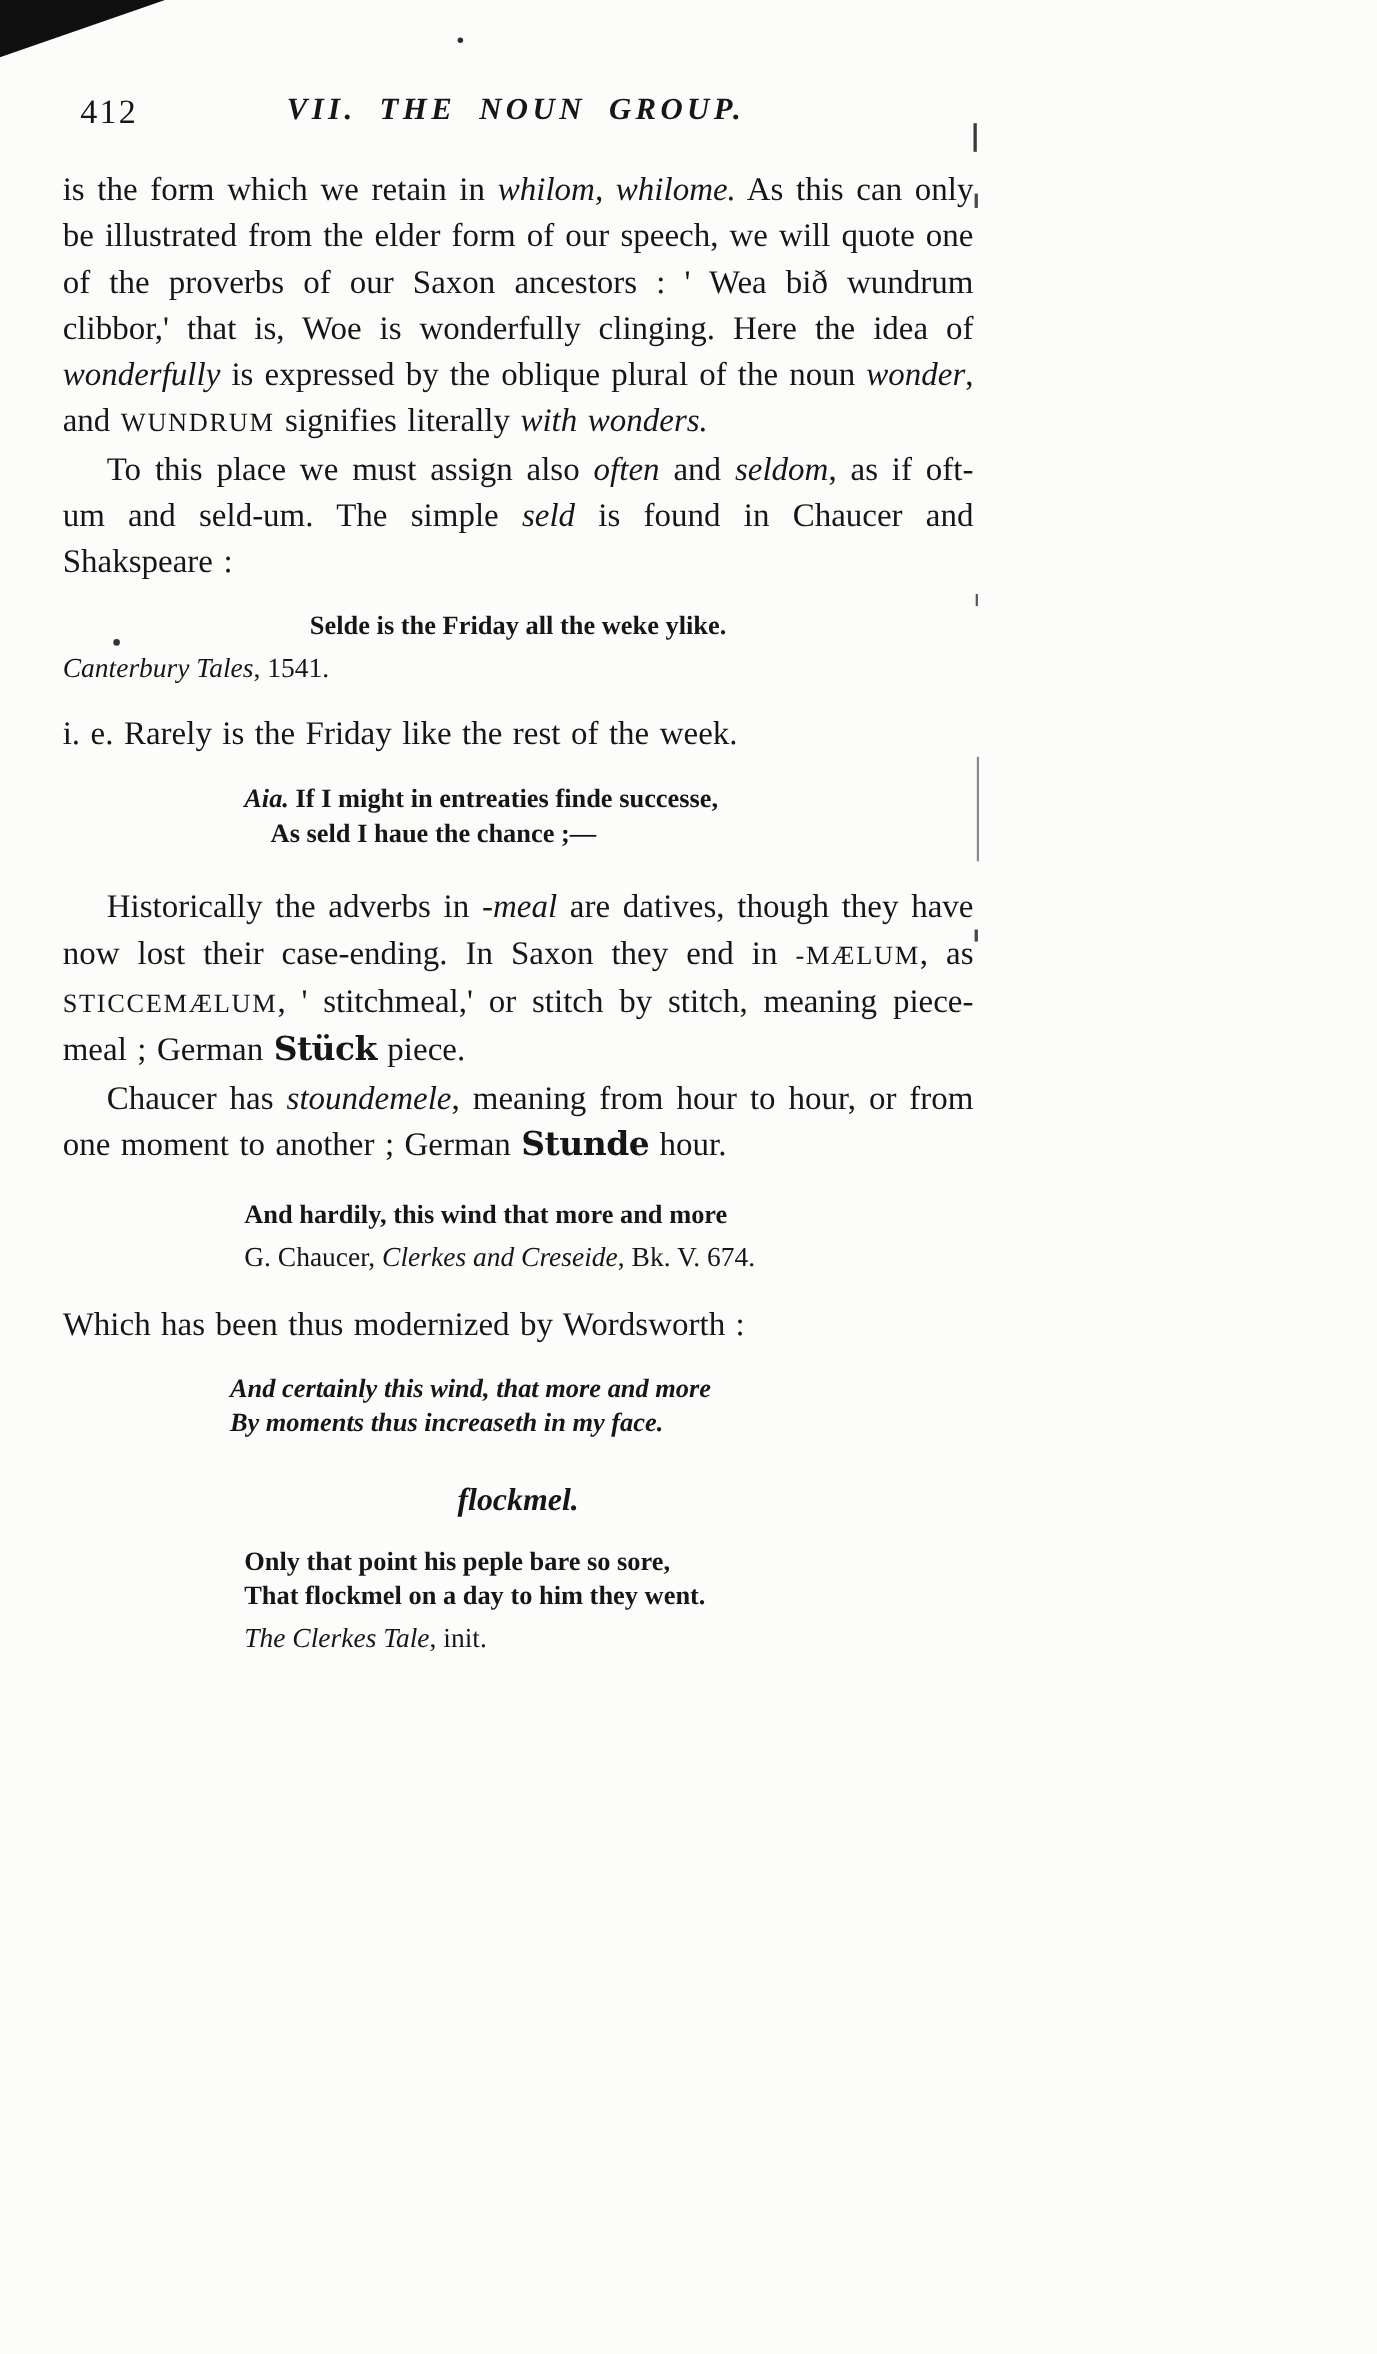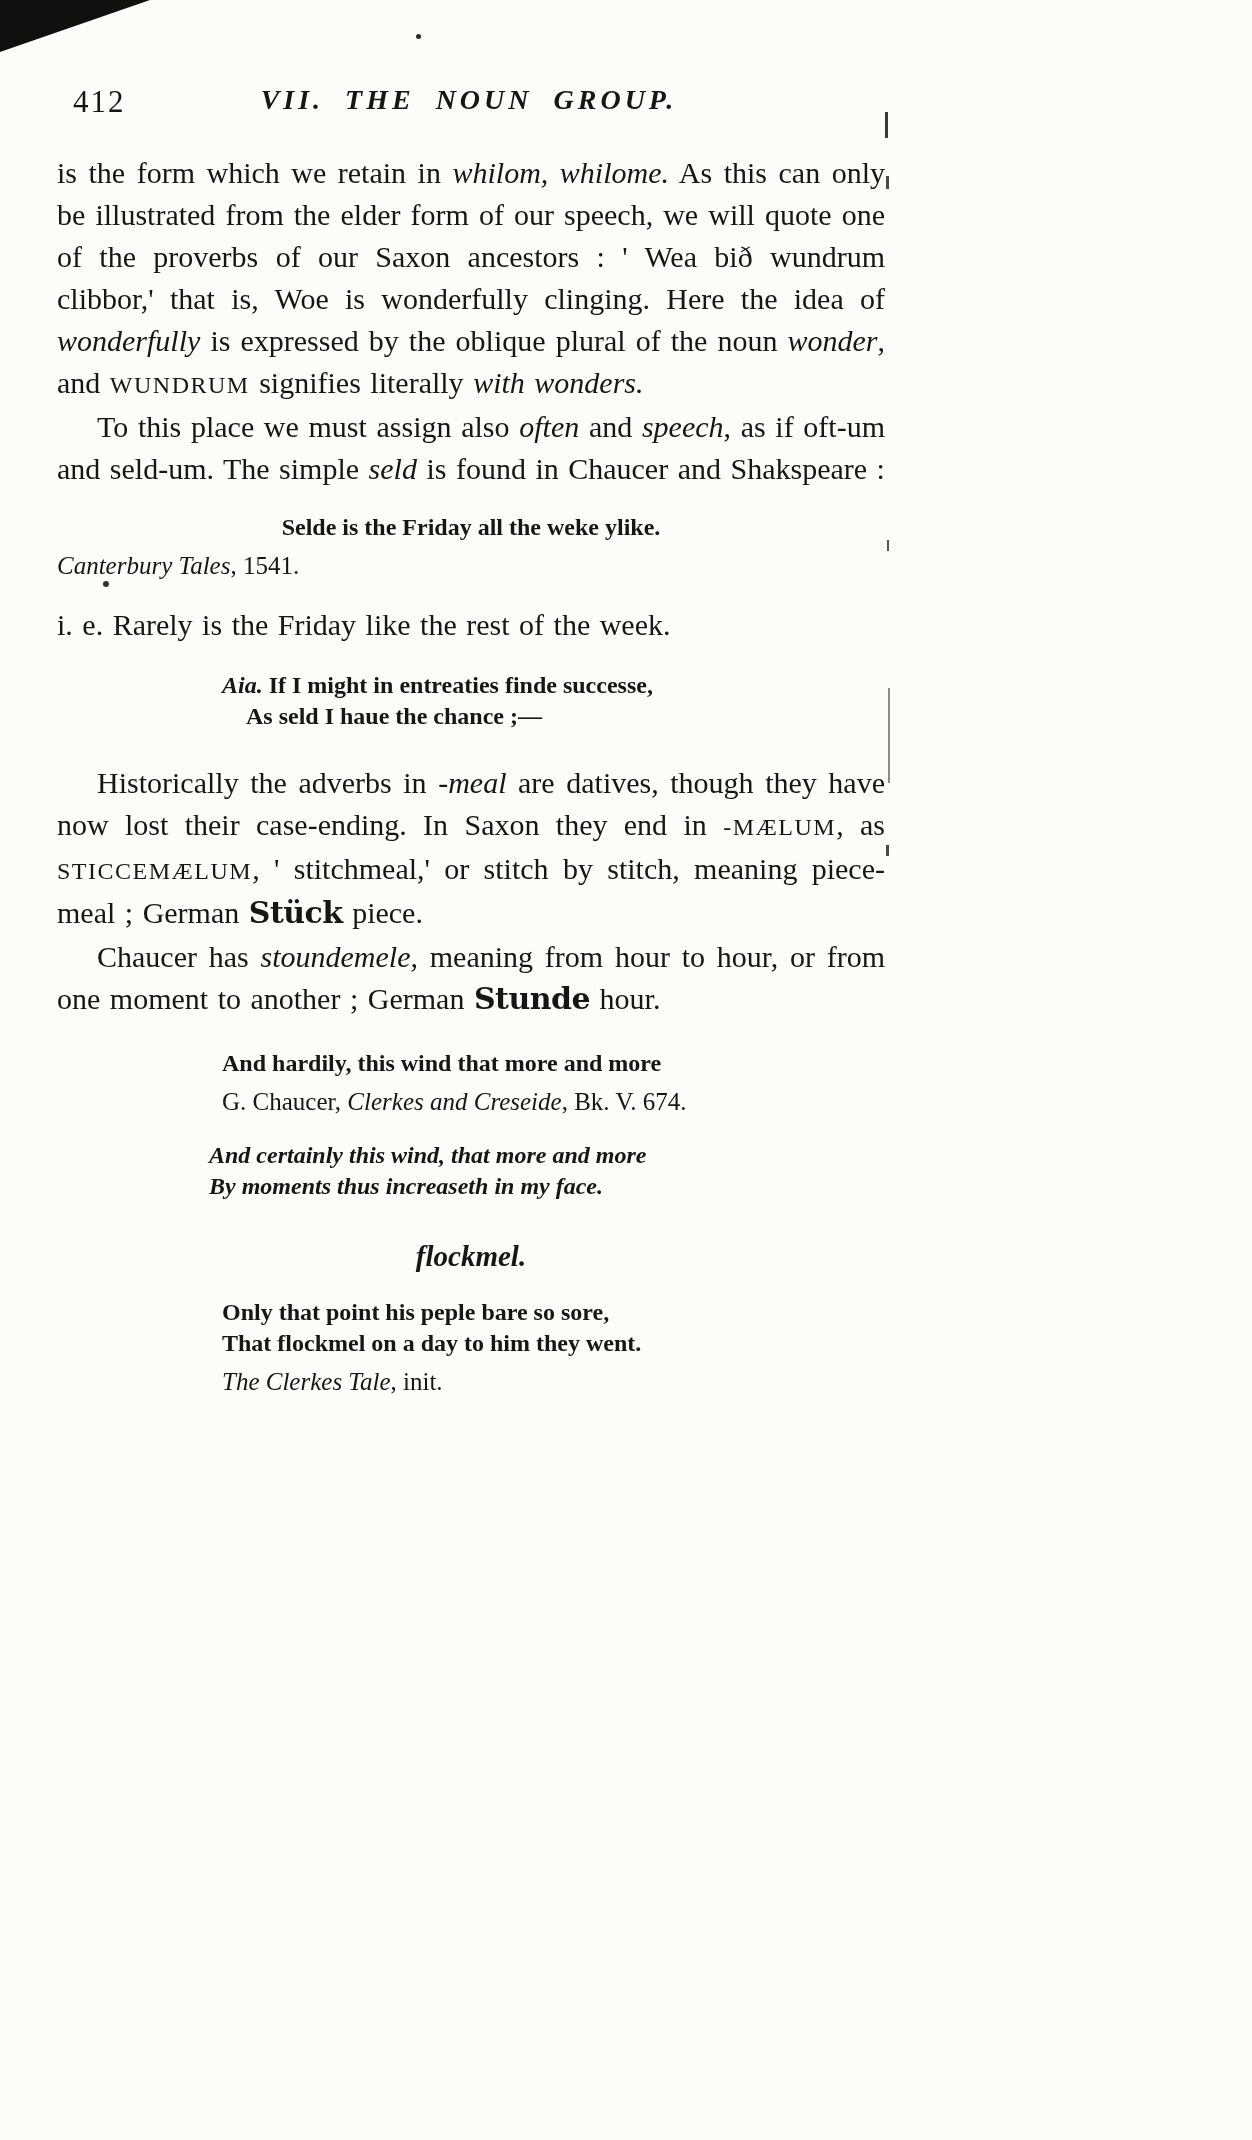--- a/index.html
+++ b/index.html
@@ -127,21 +127,21 @@
 
 <main class="page">
 
   <header class="header-row">
     <span class="page-number">412</span>
     <span class="running-title">VII. THE NOUN GROUP.</span>
   </header>
 
   <p class="body-par"><span>is the form which we retain in </span><span class="seg-i">whilom, whilome.</span><span>  As this can only be illustrated from the elder form of our speech, we will quote one of the proverbs of our Saxon ancestors : ' Wea bið wundrum clibbor,' that is, Woe is wonderfully clinging.  Here the idea of </span><span class="seg-i">wonderfully</span><span> is expressed by the oblique plural of the noun </span><span class="seg-i">wonder</span><span>, and </span><span class="seg-sc">WUNDRUM</span><span> signifies literally </span><span class="seg-i">with wonders.</span></p>
 
-  <p class="body-par indent"><span>To this place we must assign also </span><span class="seg-i">often</span><span> and </span><span class="seg-i">speech</span><span>, as if oft-um and seld-um.  The simple </span><span class="seg-i">seld</span><span> is found in Chaucer and Shakspeare :</span></p>
+  <p class="body-par indent"><span>To this place we must assign also </span><span class="seg-i">often</span><span> and </span><span class="seg-i">seldom</span><span>, as if oft-um and seld-um.  The simple </span><span class="seg-i">seld</span><span> is found in Chaucer and Shakspeare :</span></p>
 
   <div class="quote-block q1">
     <div class="q-line q-center"><span>Selde is the Friday all the weke ylike.</span></div>
     <div class="attribution"><span class="seg-i">Canterbury Tales</span><span>, 1541.</span></div>
   </div>
 
   <p class="body-par mt"><span>i. e. Rarely is the Friday like the rest of the week.</span></p>
 
   <div class="quote-block q2">
     <div class="q-line"><span class="seg-i">Aia.</span><span> If I might in entreaties finde successe,</span></div>
@@ -150,20 +150,21 @@
 
   <p class="body-par indent" style="margin-top:30px;"><span>Historically the adverbs in </span><span class="seg-i">-meal</span><span> are datives, though they have now lost their case-ending.  In Saxon they end in </span><span class="seg-sc">-MÆLUM</span><span>, as </span><span class="seg-sc">STICCEMÆLUM</span><span>, ' stitchmeal,' or stitch by stitch, meaning piece-meal ; German </span><span class="seg-bl">Stück</span><span> piece.</span></p>
 
   <p class="body-par indent" style="margin-top:2px;"><span>Chaucer has </span><span class="seg-i">stoundemele</span><span>, meaning from hour to hour, or from one moment to another ; German </span><span class="seg-bl">Stunde</span><span> hour.</span></p>
 
   <div class="quote-block q3">
     <div class="q-line"><span>And hardily, this wind that more and more</span></div>
     <div class="attribution"><span>G. Chaucer, </span><span class="seg-i">Clerkes and Creseide</span><span>, Bk. V. 674.</span></div>
   </div>
 
+  <p class="body-par" style="margin-top:24px;"><span>Which has been thus modernized by Wordsworth :</span></p>
 
   <div class="quote-block q4">
     <div class="q-line"><span class="seg-i">And certainly this wind, that more and more</span></div>
     <div class="q-line"><span class="seg-i">By moments thus increaseth in my face.</span></div>
   </div>
 
   <div class="section-heading"><span class="seg-i">flockmel.</span></div>
 
   <div class="quote-block q5">
     <div class="q-line"><span>Only that point his peple bare so sore,</span></div>

